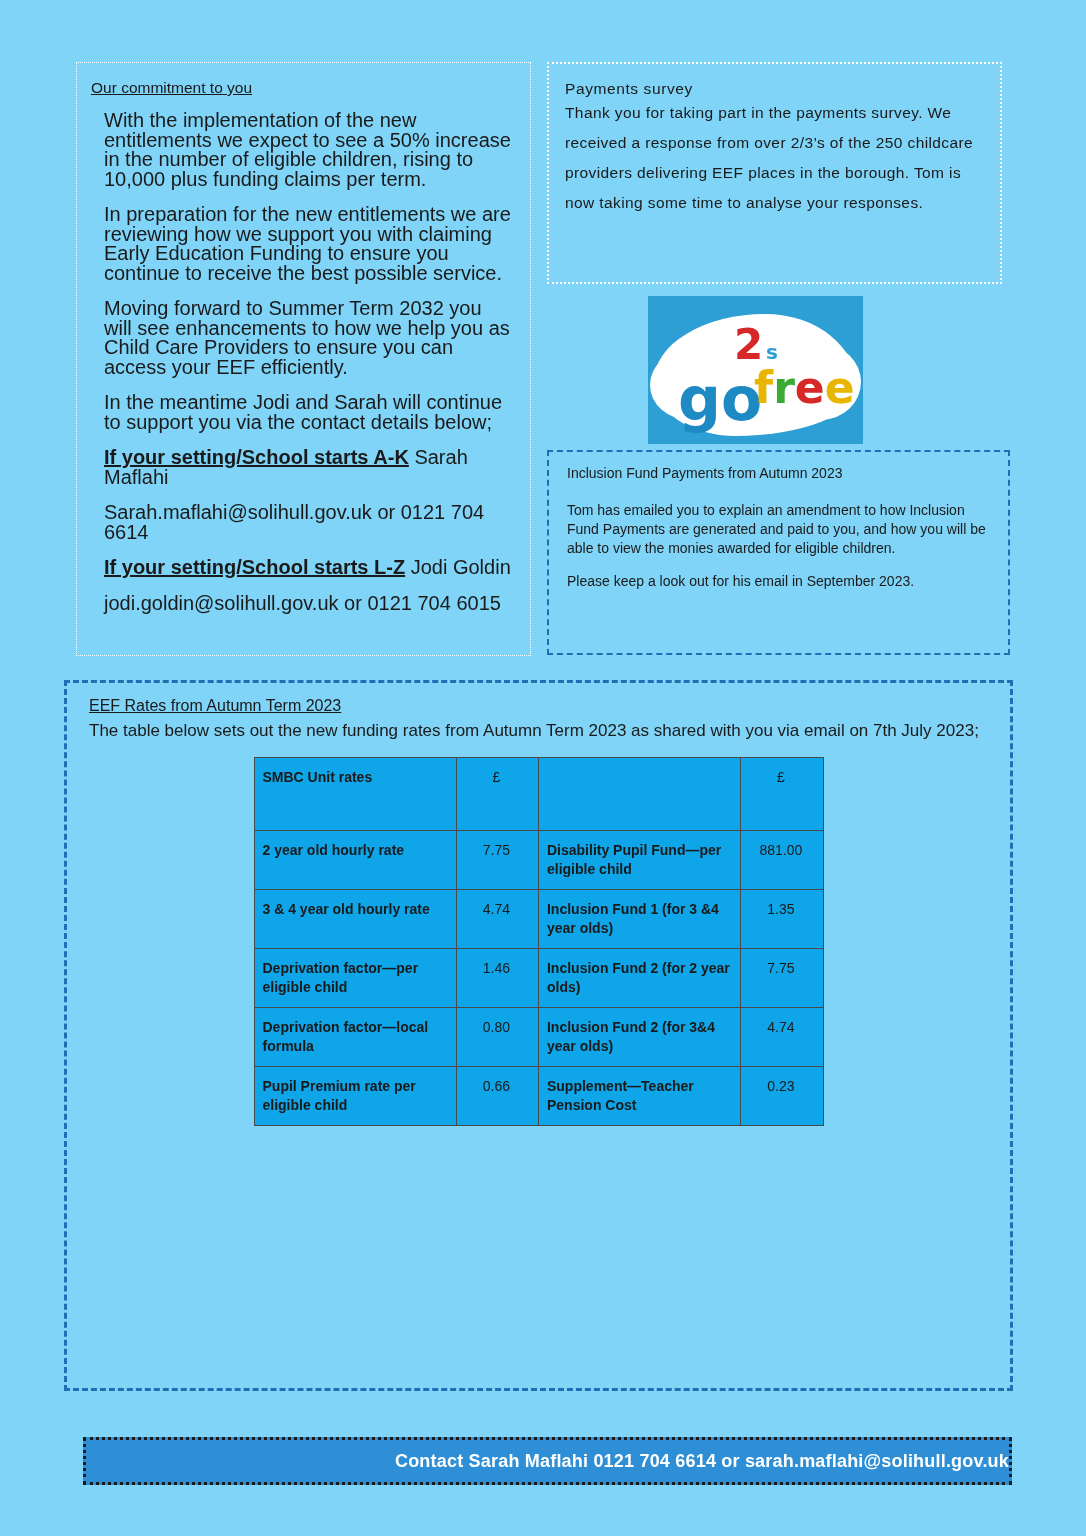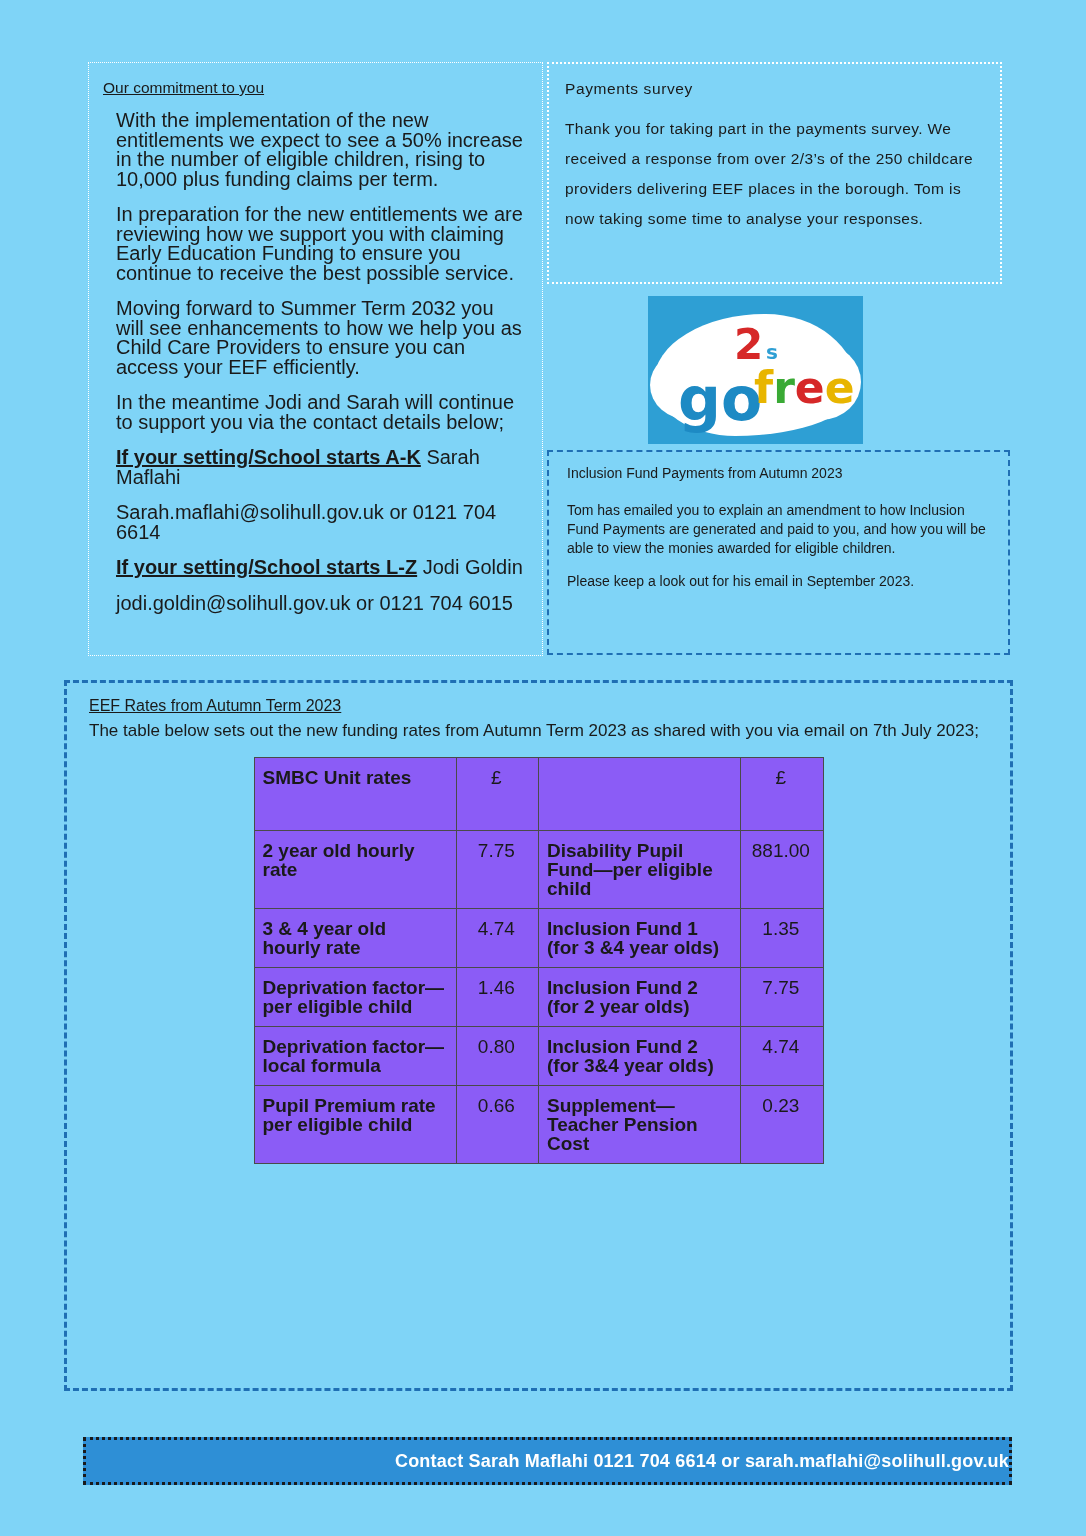--- a/index.html
+++ b/index.html
@@ -17,21 +17,21 @@
   }
 
   .page {
     position: absolute;
     inset: 0;
   }
 
   
   .commitment-panel {
     position: absolute;
-    left: 88px;
+    left: 76px;
     top: 62px;
     width: 455px;
     height: 594px;
     border: 1px dotted #ffffff;
     box-sizing: border-box;
     padding: 16px 18px 10px 14px;
   }
   .commitment-title {
     font-size: 15.5px;
     text-decoration: underline;
@@ -55,21 +55,21 @@
     top: 62px;
     width: 455px;
     height: 222px;
     border: 2px dotted #ffffff;
     box-sizing: border-box;
     padding: 16px 14px 10px 16px;
   }
   .survey-title {
     font-size: 15.5px;
     letter-spacing: 0.6px;
-    margin: 0 0 16px 0;
+    margin: 0 0 0 0;
   }
   .survey-panel p {
     font-size: 15.5px;
     line-height: 30px;
     letter-spacing: 0.4px;
     margin: 0;
   }
 
   
   .logo-box {
@@ -193,24 +193,24 @@
   }
 
   table.rates {
     border-collapse: collapse;
     margin: 12px auto 0 auto;
     width: 570px;
   }
   table.rates td {
     border: 1px solid #4a4a4a;
     padding: 10px 10px 10px 8px;
-    font-size: 19px;
+    font-size: 14px;
     line-height: 19px;
     vertical-align: top;
-    background: #8b5cf6;
+    background: #0ea5e9;
   }
   table.rates td.label {
     font-weight: bold;
     width: 180px;
   }
   table.rates td.value {
     text-align: center;
     width: 62px;
     font-weight: normal;
   }

